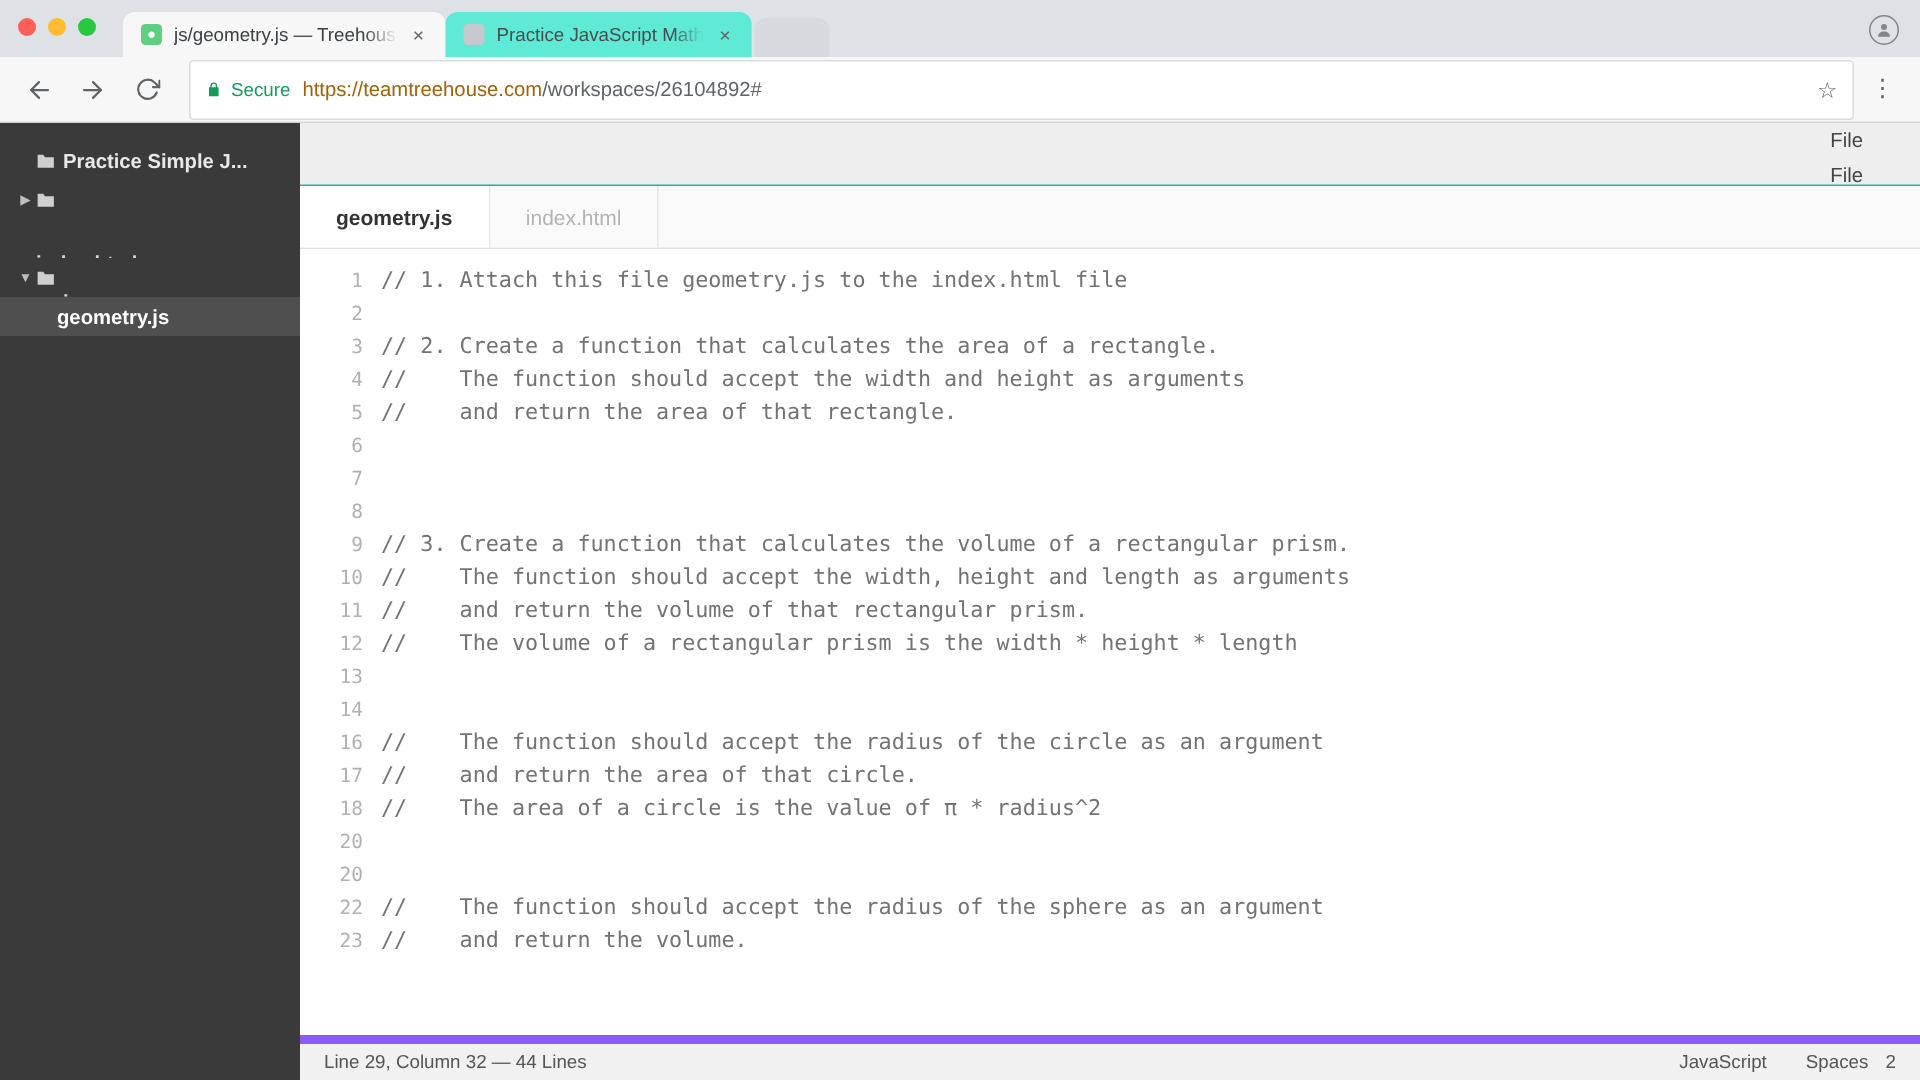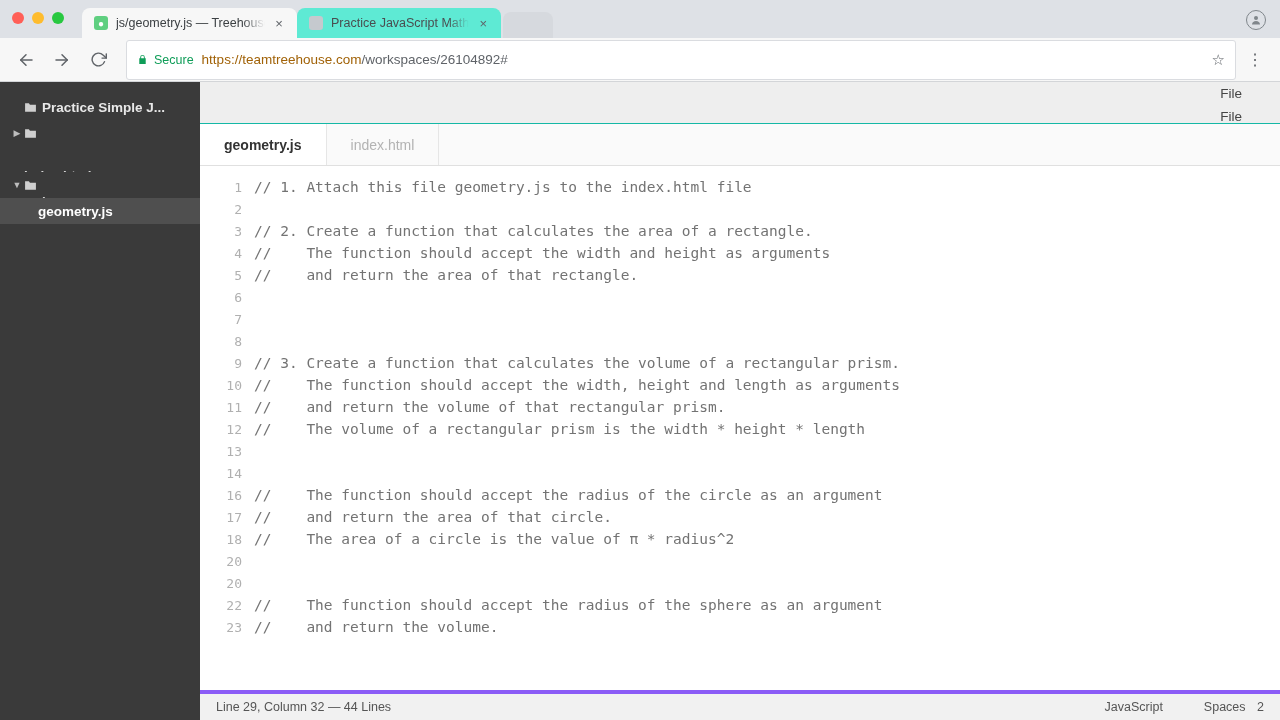--- a/index.html
+++ b/index.html
@@ -228,28 +228,28 @@
     font-size: 13px;
   }
   .codetext {
     color: #737373;
     white-space: pre;
   }
 
   .statusbar {
     height: 30px;
     background: #f1f1f1;
-    border-top: 4px solid #8b5cf6;
+    border-top: 6px solid #8b5cf6;
     display: flex;
     align-items: center;
     padding: 0 16px;
     font-size: 12.5px;
     color: #555;
   }
-  .statusbar .right { margin-left: auto; display: flex; gap: 41px; }
+  .statusbar .right { margin-left: auto; display: flex; gap: 26px; }
 </style>
 </head>
 <body>
 
 <div class="browser">
 
   <div class="tabbar">
     <div class="traffic">
       <div class="dot red"></div>
       <div class="dot yellow"></div>

